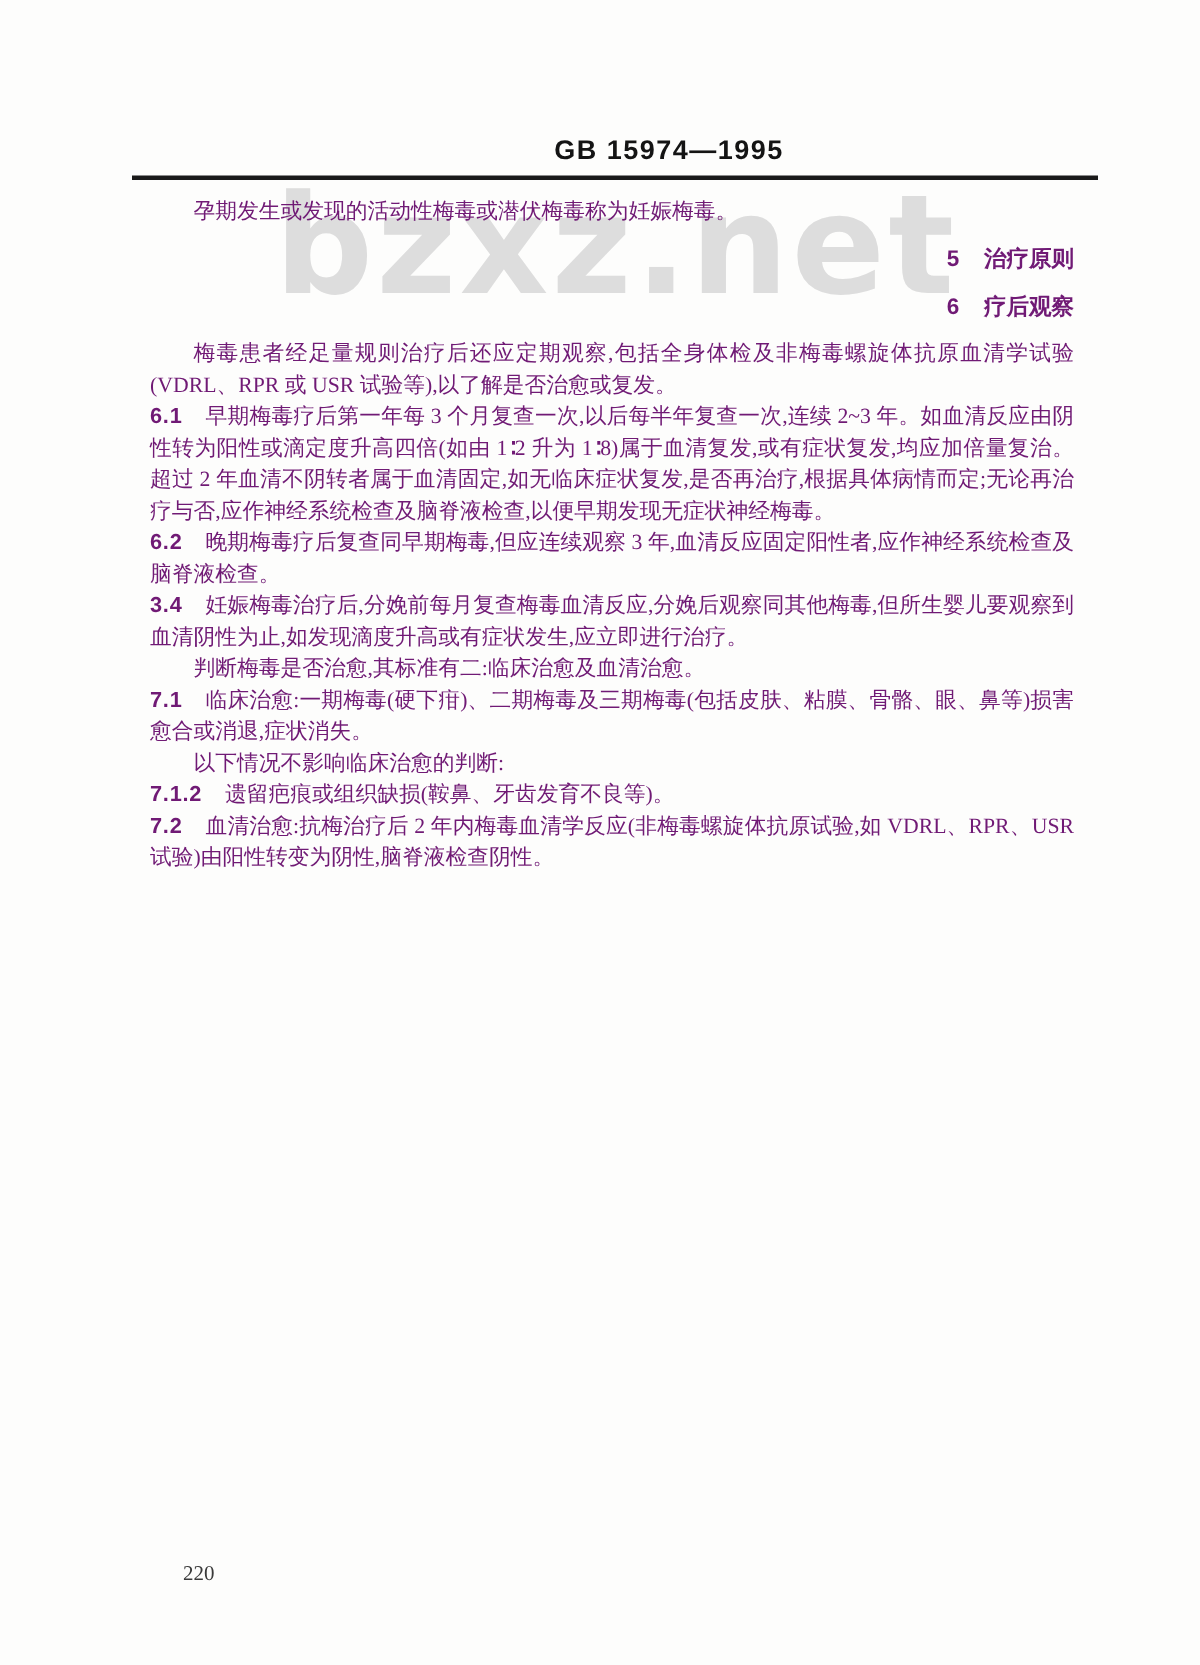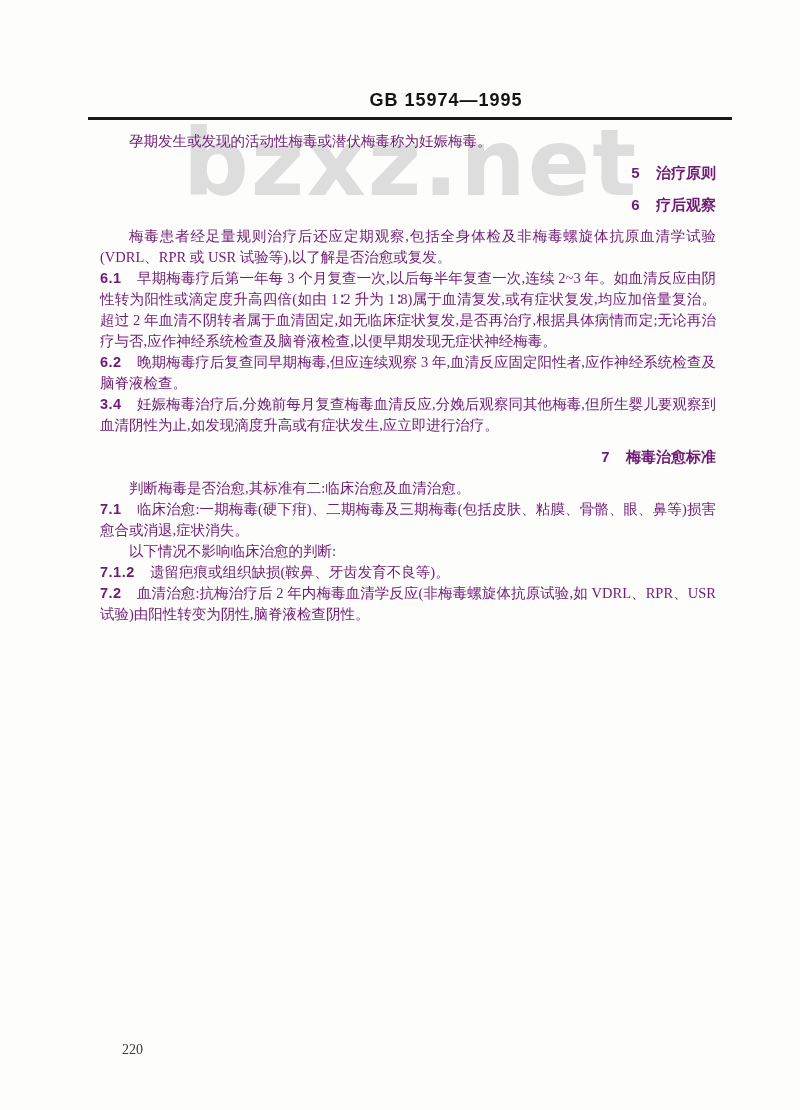--- a/index.html
+++ b/index.html
@@ -108,21 +108,20 @@
 
 
     <p class="heading"><span class="h-num">6</span><span>疗后观察</span></p>
 
     <p class="para">梅毒患者经足量规则治疗后还应定期观察,包括全身体检及非梅毒螺旋体抗原血清学试验(VDRL、RPR 或 USR 试验等),以了解是否治愈或复发。</p>
 
     <p class="clause"><span class="c-num">6.1</span><span>早期梅毒疗后第一年每 3 个月复查一次,以后每半年复查一次,连续 2~3 年。如血清反应由阴性转为阳性或滴定度升高四倍(如由 1∶2 升为 1∶8)属于血清复发,或有症状复发,均应加倍量复治。超过 2 年血清不阴转者属于血清固定,如无临床症状复发,是否再治疗,根据具体病情而定;无论再治疗与否,应作神经系统检查及脑脊液检查,以便早期发现无症状神经梅毒。</span></p>
     <p class="clause"><span class="c-num">6.2</span><span>晚期梅毒疗后复查同早期梅毒,但应连续观察 3 年,血清反应固定阳性者,应作神经系统检查及脑脊液检查。</span></p>
     <p class="clause"><span class="c-num">3.4</span><span>妊娠梅毒治疗后,分娩前每月复查梅毒血清反应,分娩后观察同其他梅毒,但所生婴儿要观察到血清阴性为止,如发现滴度升高或有症状发生,应立即进行治疗。</span></p>
 
-    <p class="heading"><span class="h-num">7</span><span>梅毒治愈标准</span></p>
 
     <p class="para">判断梅毒是否治愈,其标准有二:临床治愈及血清治愈。</p>
 
     <p class="clause"><span class="c-num">7.1</span><span>临床治愈:一期梅毒(硬下疳)、二期梅毒及三期梅毒(包括皮肤、粘膜、骨骼、眼、鼻等)损害愈合或消退,症状消失。</span></p>
 
     <p class="para">以下情况不影响临床治愈的判断:</p>
 
     <p class="clause"><span class="c-num">7.1.2</span><span>遗留疤痕或组织缺损(鞍鼻、牙齿发育不良等)。</span></p>
     <p class="clause"><span class="c-num">7.2</span><span>血清治愈:抗梅治疗后 2 年内梅毒血清学反应(非梅毒螺旋体抗原试验,如 VDRL、RPR、USR 试验)由阳性转变为阴性,脑脊液检查阴性。</span></p>
 

